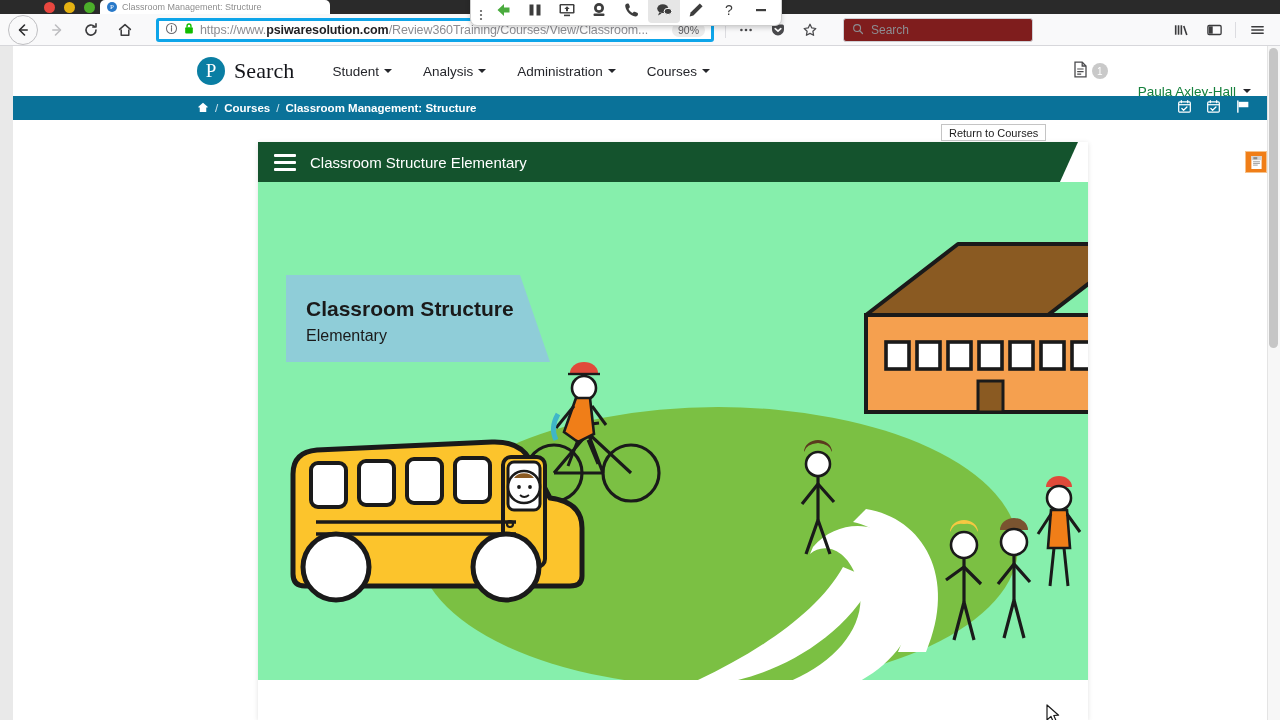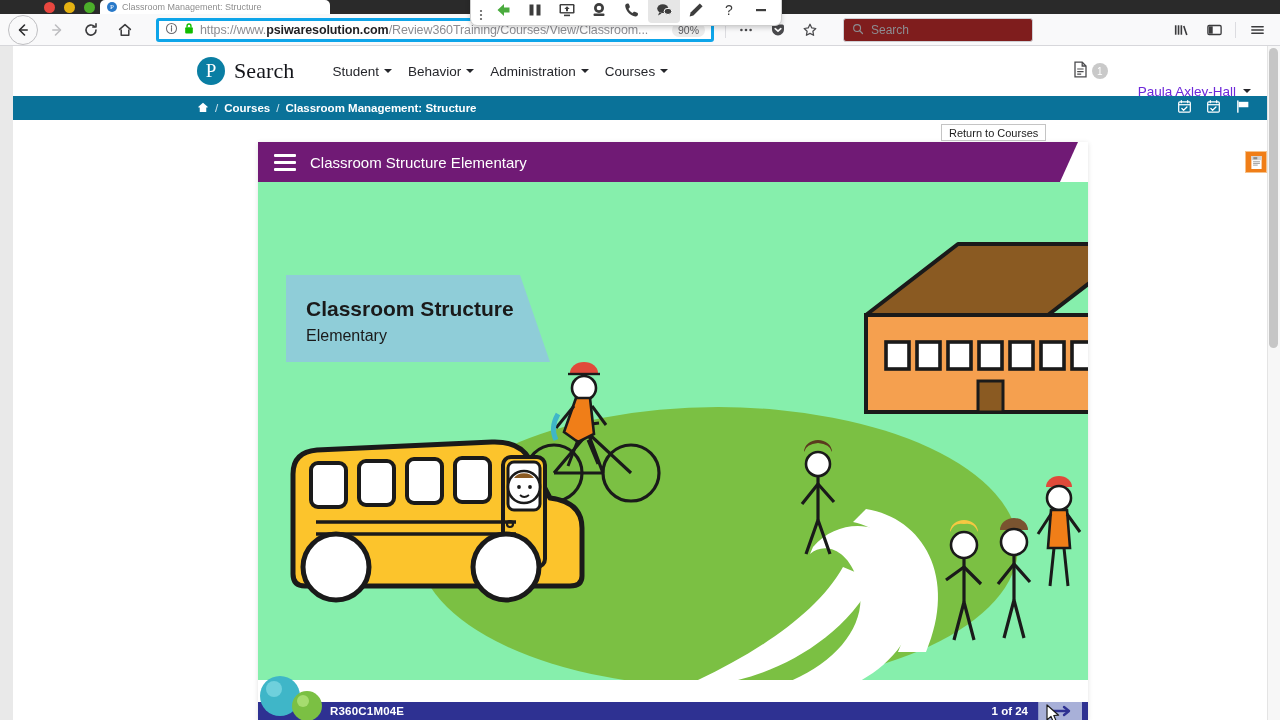--- a/index.html
+++ b/index.html
@@ -119,35 +119,35 @@
     background: #0a7ea3; position: relative; flex: 0 0 auto;
   }
   #brand-mark::after {
     content: "P"; position: absolute; inset: 0; display: flex; align-items: center;
     justify-content: center; color: #fff; font-family: "Liberation Serif", serif;
     font-size: 19px; font-weight: 400;
   }
   #brand-name {
     font-family: "Liberation Serif", serif; font-size: 22px; color: #14151a; letter-spacing: .1px;
   }
-  #mainnav { display: flex; align-items: center; gap: 16px; margin-left: 38px; }
+  #mainnav { display: flex; align-items: center; gap: 31px; margin-left: 38px; }
   .navitem {
     font-size: 13.5px; color: #25262b; display: flex; align-items: center; gap: 5px;
   }
   .caret {
     width: 0; height: 0; border-left: 4px solid transparent; border-right: 4px solid transparent;
     border-top: 4.5px solid #25262b;
   }
   #header-right { margin-left: auto; display: flex; align-items: center; gap: 30px; }
   #doc-badge { display: flex; align-items: center; gap: 4px; }
   #doc-badge .count {
     width: 16px; height: 16px; border-radius: 50%; background: #c9c9c9; color: #fff;
     font-size: 10px; display: flex; align-items: center; justify-content: center;
   }
-  #user-menu { display: flex; align-items: center; gap: 7px; font-size: 13.5px; color: #6d28d9; margin-top: 40px; }
+  #user-menu { display: flex; align-items: center; gap: 7px; font-size: 13.5px; color: #15803d; margin-top: 40px; }
 
   
   #crumb-bar {
     position: absolute; top: 50px; left: 13px; width: 1254px; height: 24px;
     background: #0a7299; display: flex; align-items: center; padding: 0 16px;
   }
   #crumbs { display: flex; align-items: center; gap: 6px; margin-left: 168px; }
   .crumb { font-size: 11.5px; color: #ffffff; font-weight: 700; }
   .crumb-sep { font-size: 11.5px; color: #cfe6ef; }
   #crumb-icons { margin-left: auto; display: flex; align-items: center; gap: 14px; color: #fff; }
@@ -160,21 +160,21 @@
     font-size: 11px; color: #1c1c1c; z-index: 20;
   }
 
   
   #player {
     position: absolute; top: 96px; left: 258px; width: 830px; height: 578px;
     background: #ffffff; box-shadow: 0 1px 5px rgba(0,0,0,.12);
   }
   #player-header {
     position: absolute; top: 0; left: 0; width: 820px; height: 40px;
-    background: #701a75;
+    background: #14532d;
     clip-path: polygon(0 0, 100% 0, 97.8% 100%, 0 100%);
     display: flex; align-items: center; padding: 0 16px;
   }
   #hamburger { width: 22px; display: flex; flex-direction: column; gap: 4px; }
   #hamburger span { display: block; height: 3px; background: #fff; border-radius: 1px; }
   #player-title {
     font-size: 15px; color: #ffffff; margin-left: 14px; font-weight: 400;
   }
   #resources-btn {
     position: absolute; top: 9px; left: 987px; width: 22px; height: 22px;
@@ -389,21 +389,21 @@
     <div id="brand">
       <span id="brand-mark"></span>
       <span id="brand-name">Search</span>
     </div>
     <div id="mainnav">
       <div class="navitem">
         <span>Student</span>
         <span class="caret"></span>
       </div>
       <div class="navitem">
-        <span>Behavior</span>
+        <span>Analysis</span>
         <span class="caret"></span>
       </div>
       <div class="navitem">
         <span>Administration</span>
         <span class="caret"></span>
       </div>
       <div class="navitem">
         <span>Courses</span>
         <span class="caret"></span>
       </div>
@@ -595,38 +595,20 @@
         <g>
           <path d="M692 350 a14 12 0 0 1 28 0 q-4 -10 -14 -8 q-10 -2 -14 8 z" fill="#f5c842"></path>
           <circle cx="706" cy="363" r="13" fill="#ffffff" stroke="#1a1a1a" stroke-width="2.6"></circle>
           <path d="M706 376 L706 420" stroke="#1a1a1a" stroke-width="3.2"></path>
           <path d="M706 385 L688 398 M706 385 L723 402" stroke="#1a1a1a" stroke-width="3.2" fill="none"></path>
           <path d="M706 420 L696 458 M706 420 L716 458" stroke="#1a1a1a" stroke-width="3.2" fill="none"></path>
         </g>
       </svg>
     </div>
 
-    <div id="player-footer">
-      <svg id="footer-bubbles" viewBox="0 0 80 46">
-        <circle cx="22" cy="20" r="20" fill="#3fb6c8"></circle>
-        <circle cx="16" cy="13" r="8" fill="#6fd0dc"></circle>
-        <circle cx="49" cy="30" r="15" fill="#7bc043"></circle>
-        <circle cx="45" cy="25" r="6" fill="#a6dc6f"></circle>
-      </svg>
-      <span id="lesson-code">R360C1M04E</span>
-      <div id="footer-right">
-        <span id="page-counter">1 of 24</span>
-        <div id="next-btn">
-          <svg width="22" height="12" viewBox="0 0 22 12">
-              <path d="M2 6h15" stroke="#2e3192" stroke-width="2.4" stroke-linecap="round"></path>
-              <path d="M14 2l5 4-5 4" fill="none" stroke="#2e3192" stroke-width="2.4" stroke-linecap="round" stroke-linejoin="round"></path>
-            </svg>
-        </div>
-      </div>
-    </div>
   </div>
 
   <div id="scrollbar-track">
     <div id="scrollbar-thumb"></div>
   </div>
 </div>
 
 <svg id="mouse-cursor" width="14" height="20" viewBox="0 0 14 20">
   <path d="M1 1 L1 16 L5 12.4 L7.6 18.4 L10.3 17.2 L7.8 11.5 L12.6 11.2 Z" fill="#ffffff" stroke="#1a1a1a" stroke-width="1.2" stroke-linejoin="round"></path>
 </svg>

